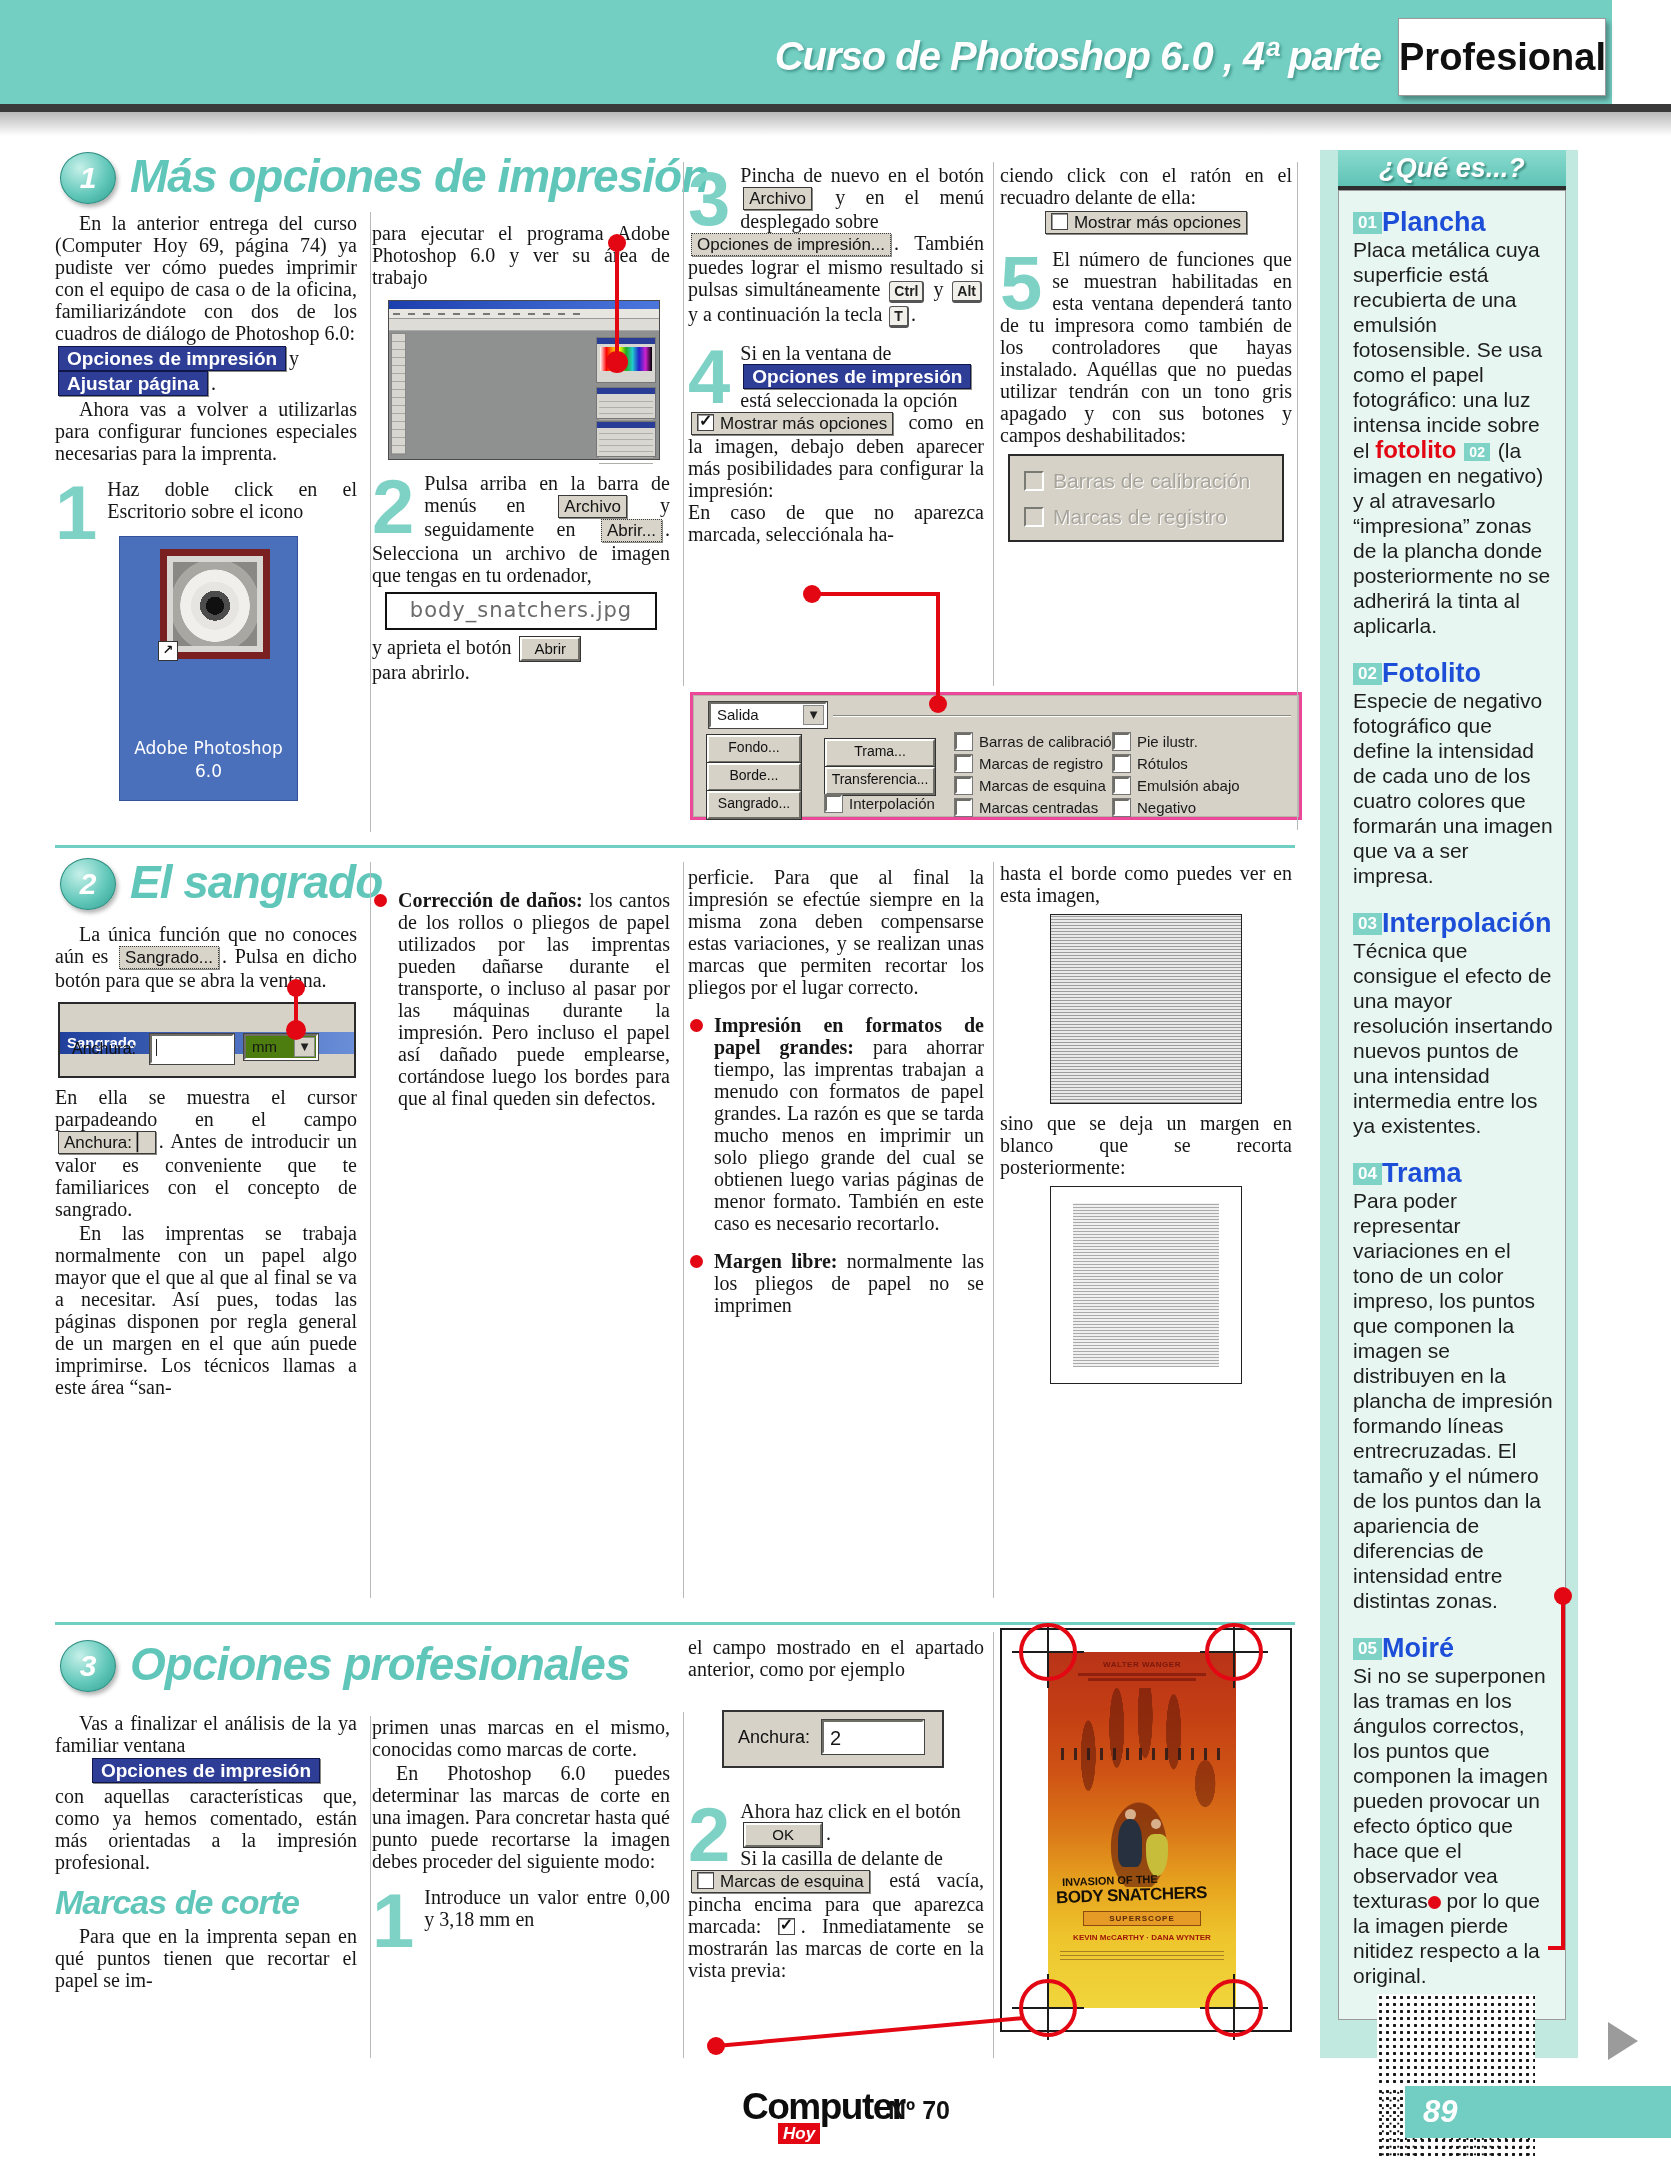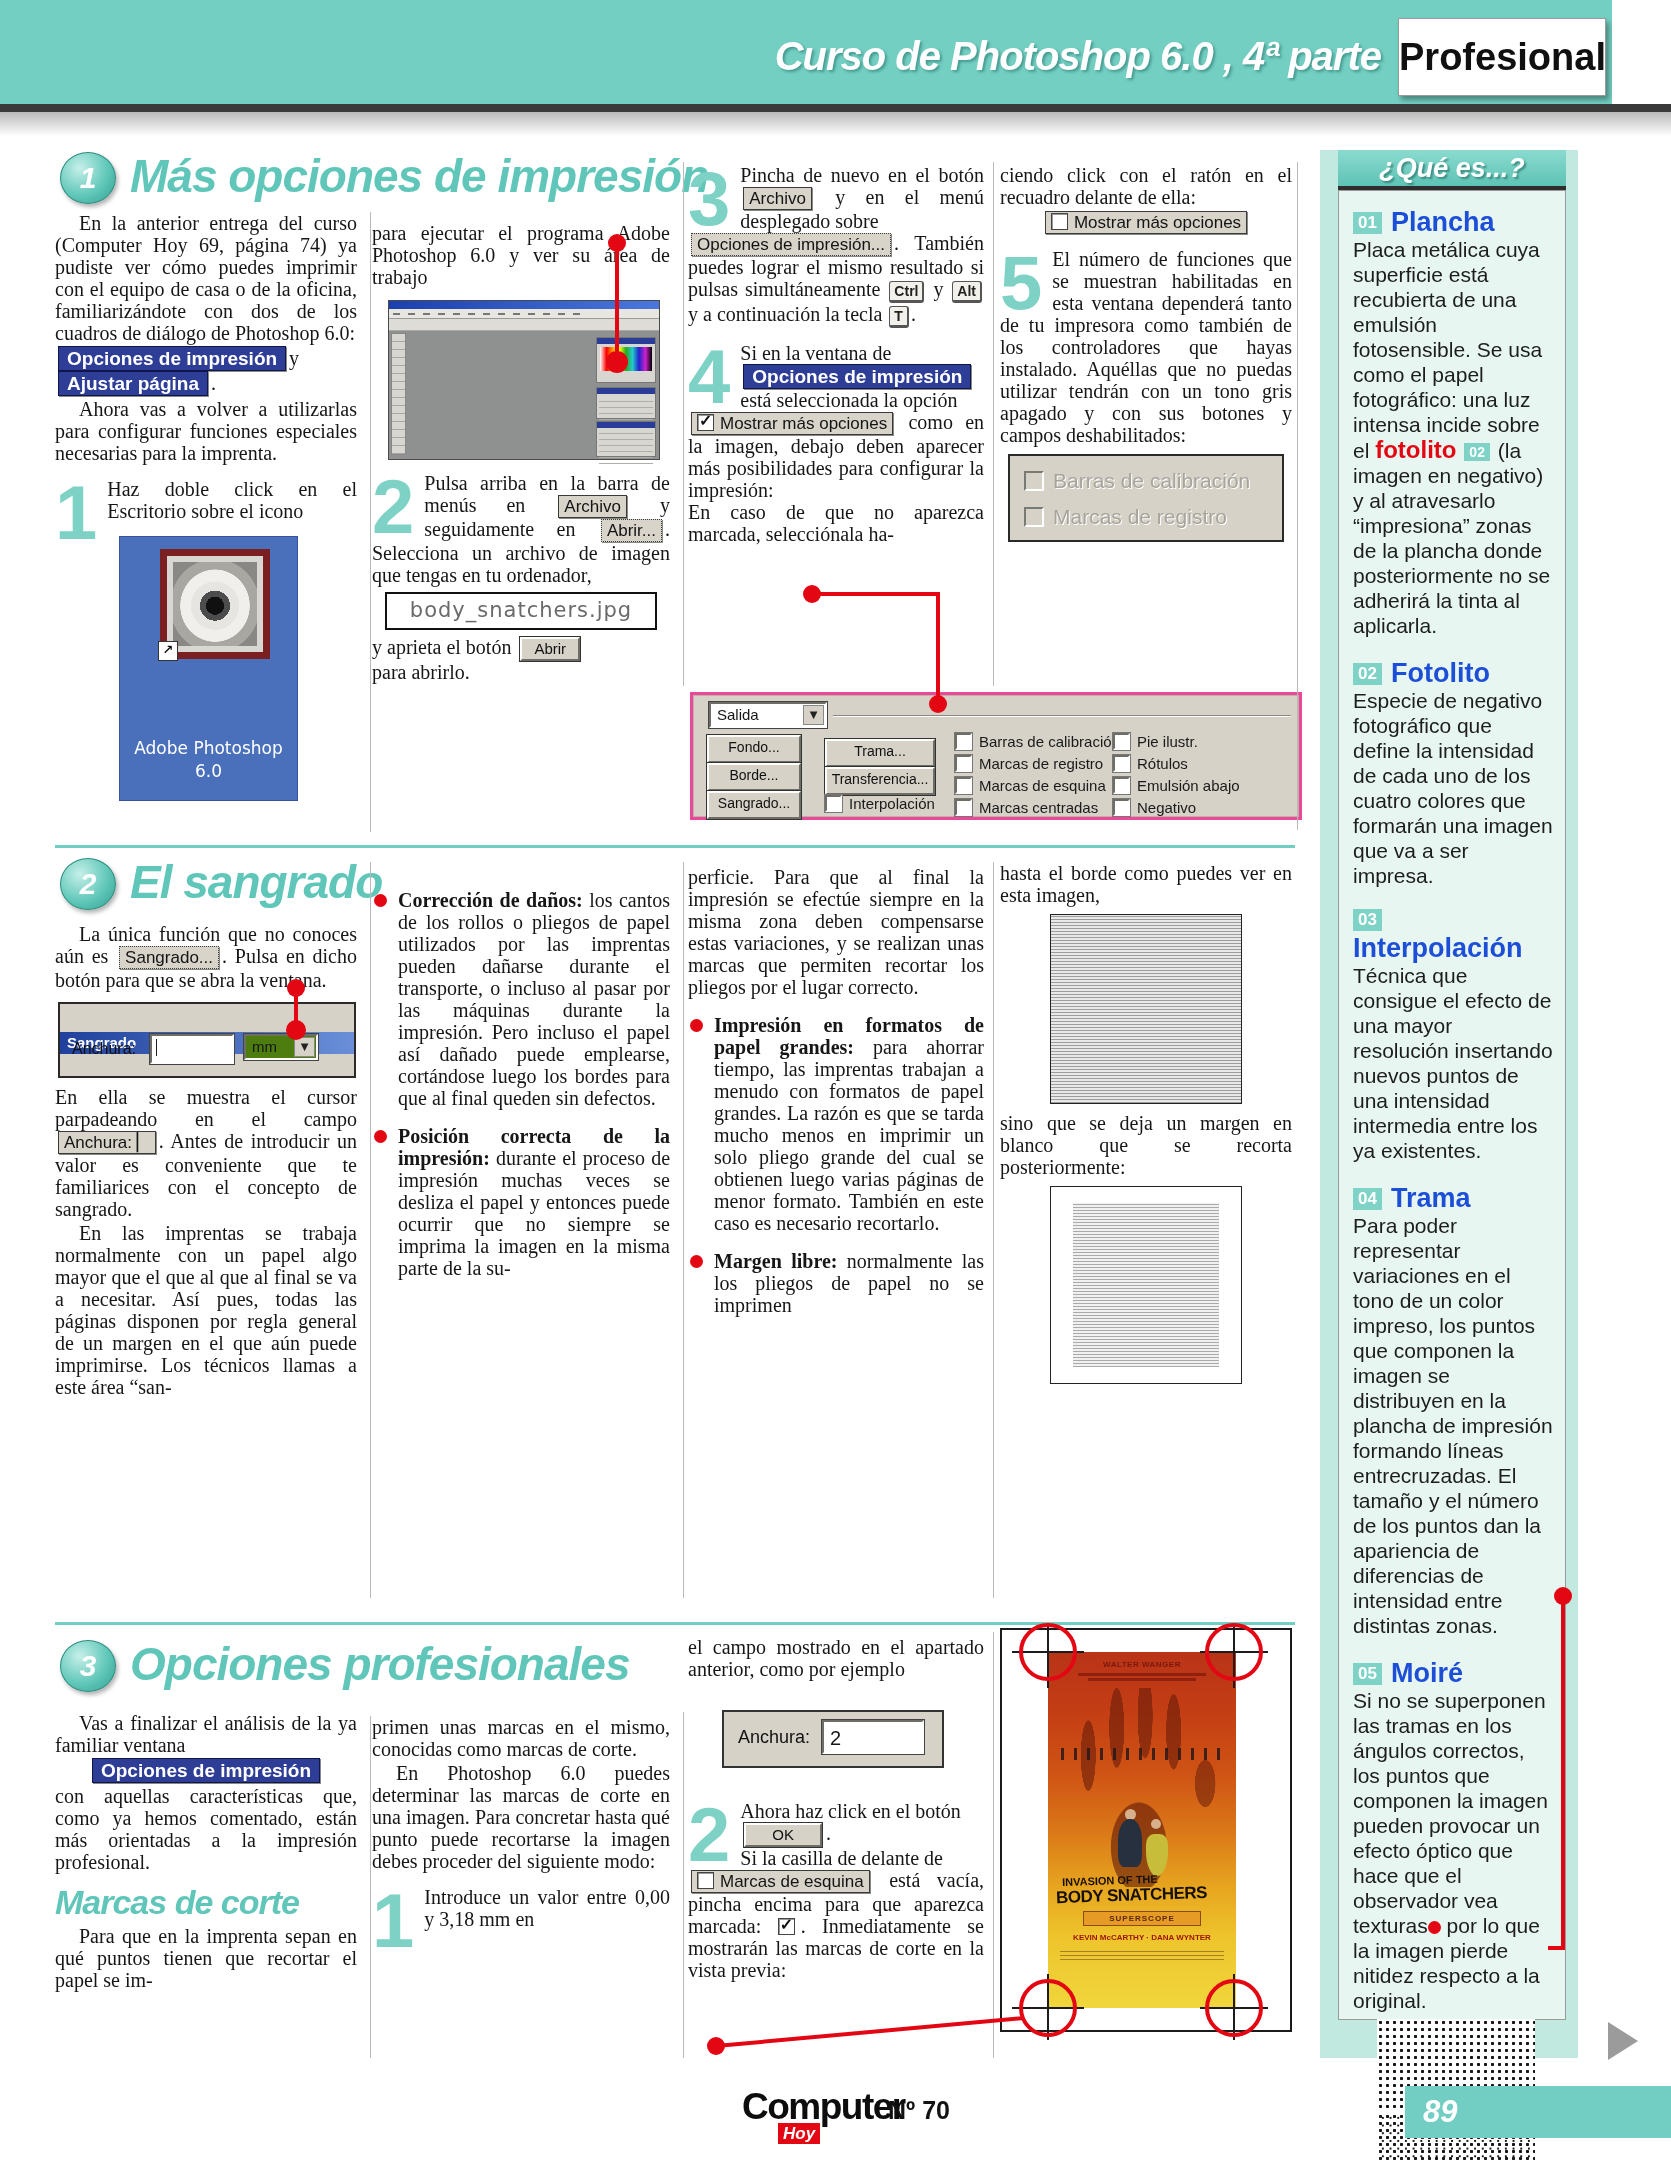--- a/index.html
+++ b/index.html
@@ -138,21 +138,21 @@
   .sb-strip{position:absolute;left:1320px;top:150px;width:258px;height:1908px;background:#c2e9e0;}
   .sb-title{position:absolute;left:1338px;top:150px;width:228px;height:40px;
             background:linear-gradient(180deg,#8adbcf,#5ec3b5);border-bottom:4px solid #2e2e2e;box-sizing:border-box;
             color:#fff;font:bold 27px/36px "Liberation Sans",sans-serif;font-style:italic;text-align:center;
             text-shadow:2px 2px 2px rgba(30,100,90,.6);}
   .sb-box{position:absolute;left:1338px;top:190px;width:228px;height:1830px;background:#e7f6f0;
           border:1px solid #9a9a9a;box-sizing:border-box;padding:16px 12px 0 14px;
           font:21px/25px "Liberation Sans",sans-serif;color:#1d1d1d;}
   .sb-item{margin-bottom:20px;}
   .sb-num{display:inline-block;background:#7ed3c6;color:#fff;font:bold 17px/22px "Liberation Sans",sans-serif;
-          padding:0 5px;margin-right:9px;vertical-align:3px;}
+          padding:0 5px;vertical-align:3px;}
   .sb-num.sm{font-size:14px;line-height:18px;vertical-align:1px;margin:0 2px;}
   .sb-term{color:#1d4ed8;font:bold 27px/30px "Liberation Sans",sans-serif;}
   .sb-inl{color:#e30613;font-weight:bold;font-size:24px;}
   .moires{width:158px;margin:4px 0 0 24px;}
   .m1{width:158px;height:90px;background-image:radial-gradient(#161616 1.4px,rgba(0,0,0,0) 1.5px);
       background-size:7px 7px;background-color:#fff;}
   .m2{width:158px;height:88px;margin-top:4px;background-color:#fff;
       background-image:radial-gradient(#161616 1.4px,rgba(0,0,0,0) 1.5px),radial-gradient(#161616 1.3px,rgba(0,0,0,0) 1.4px);
       background-size:7px 7px,7.7px 7.7px;background-position:0 0,2px 1px;}
   
@@ -317,23 +317,20 @@
   <div class="col" style="left:55px;top:1086px;width:302px;">
     <p><span>En ella se muestra el cursor parpadeando en el campo</span>
       <span class="chip"><span>Anchura:</span> ▏</span><span>. Antes de introducir un valor es conveniente que te familiarices con el concepto de sangrado.</span></p>
     <p class="ind">En las imprentas se trabaja normalmente con un papel algo mayor que el que al que al final se va a necesitar. Así pues, todas las páginas disponen por regla general de un margen en el que aún puede imprimirse. Los técnicos llamas a este área “san-</p>
   </div>
 
   <div class="col" style="left:372px;top:873px;width:298px;">
     <div class="bullet"><span class="bdot"></span>
       <span class="bhead">Corrección de daños:</span>
       <span>los cantos de los rollos o pliegos de papel utilizados por las imprentas pueden dañarse durante el transporte, o incluso al pasar por las máquinas durante la impresión. Pero incluso el papel así dañado puede emplearse, cortándose luego los bordes para que al final queden sin defectos.</span></div>
-    <div class="bullet"><span class="bdot"></span>
-      <span class="bhead">Posición correcta de la impresión:</span>
-      <span>durante el proceso de impresión muchas veces se desliza el papel y entonces puede ocurrir que no siempre se imprima la imagen en la misma parte de la su-</span></div>
   </div>
 
   <div class="col" style="left:688px;top:866px;width:296px;">
     <p>perficie. Para que al final la impresión se efectúe siempre en la misma zona deben compensarse estas variaciones, y se realizan unas marcas que permiten recortar los pliegos por el lugar correcto.</p>
     <div class="bullet"><span class="bdot"></span>
       <span class="bhead">Impresión en formatos de papel grandes:</span>
       <span>para ahorrar tiempo, las imprentas trabajan a menudo con formatos de papel grandes. La razón es que se tarda mucho menos en imprimir un solo pliego grande del cual se obtienen luego varias páginas de menor formato. También en este caso es necesario recortarlo.</span></div>
     <div class="bullet"><span class="bdot"></span>
       <span class="bhead">Margen libre:</span>
       <span>normalmente las los pliegos de papel no se imprimen</span></div>

